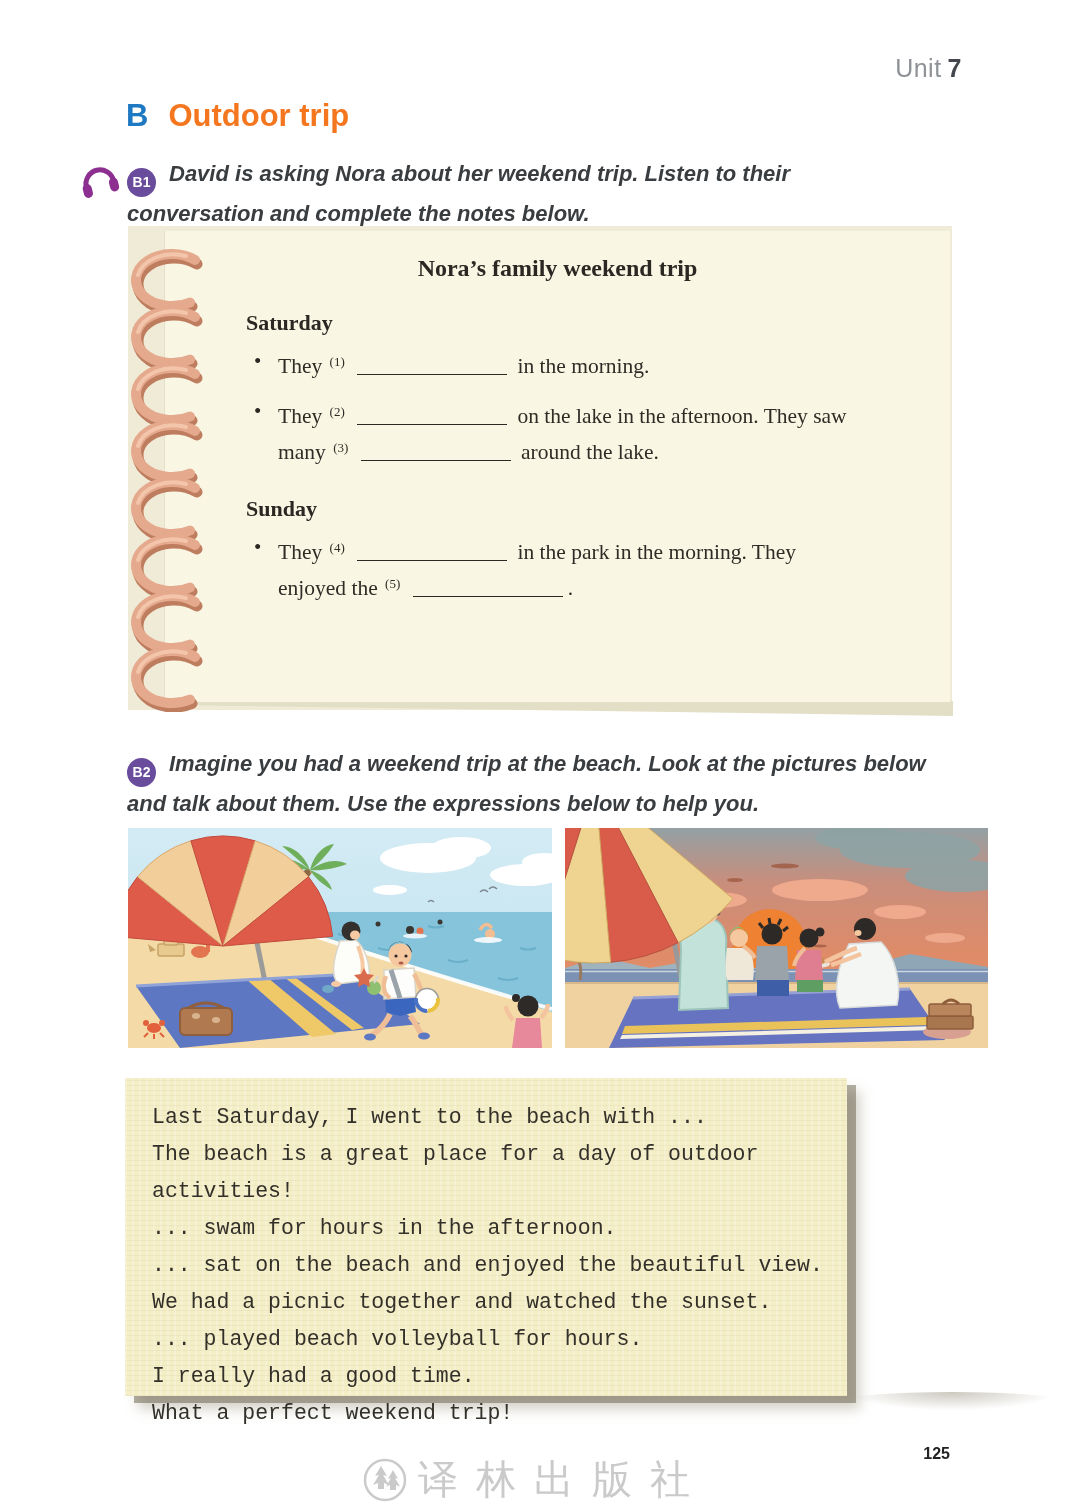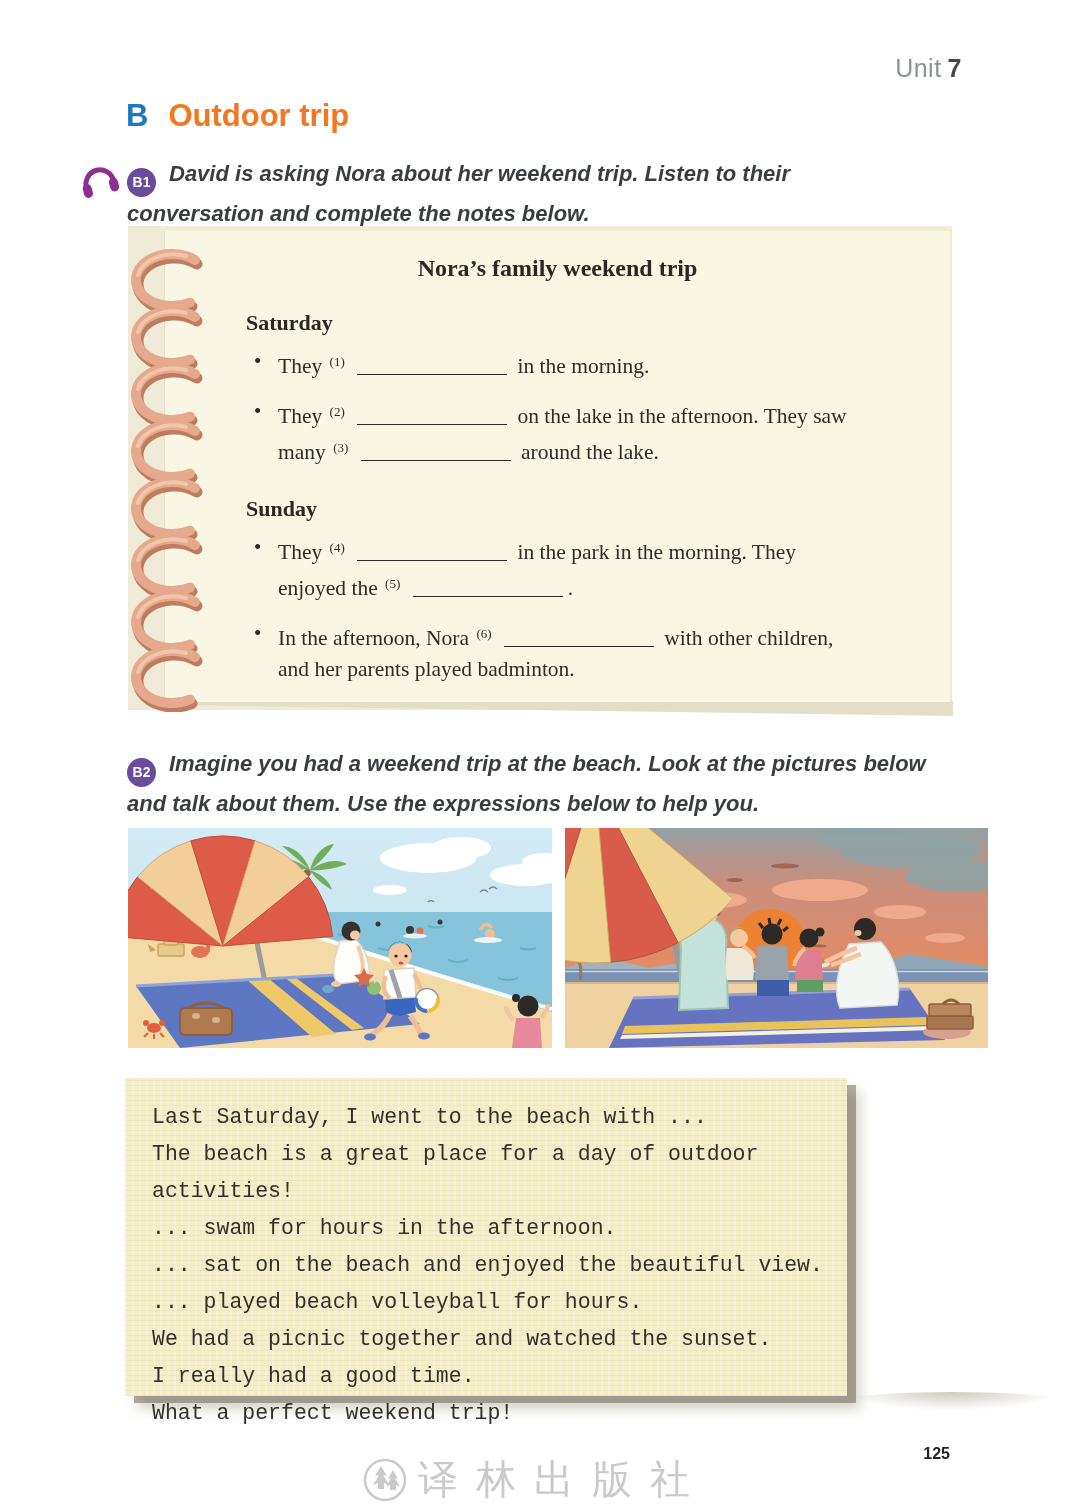--- a/index.html
+++ b/index.html
@@ -114,26 +114,20 @@
       <div class="day-label">Sunday</div>
       <ul class="notes-list">
         <li>
           <span>They</span>
           <sup class="num">(4)</sup>
           <span class="blank"></span>
           <span>in the park in the morning. They enjoyed the</span>
           <sup class="num">(5)</sup>
           <span class="blank"></span><span>.</span>
         </li>
-        <li>
-          <span>In the afternoon, Nora</span>
-          <sup class="num">(6)</sup>
-          <span class="blank"></span>
-          <span>with other children, and her parents played badminton.</span>
-        </li>
       </ul>
     </div>
   </div>
   <svg class="rings" viewBox="0 0 96 465">
     <defs>
       <g id="ring">
         <path d="M23,-20 A36,26 0 1 0 18,22.5" fill="none" stroke="#be7d5f" stroke-width="11" stroke-linecap="round" transform="translate(2,4)"></path>
         <path d="M23,-20 A36,26 0 1 0 18,22.5" fill="none" stroke="#e5a98d" stroke-width="10" stroke-linecap="round"></path>
         <path d="M14,-24 A36,26 0 0 0 -34,-5" fill="none" stroke="#f3c6ac" stroke-width="4" stroke-linecap="round"></path>
       </g>
@@ -395,22 +389,22 @@
         <path d="M30,-45 L-24.1,126.7 A180,180 0 0 1 -85.7,92.9 Z" fill="#d95c4b"></path>
       </g>
     </svg>
   </div>
 
   <div class="expr-box">
     <div class="expr-line">Last Saturday, I went to the beach with ...</div>
     <div class="expr-line">The beach is a great place for a day of outdoor activities!</div>
     <div class="expr-line">... swam for hours in the afternoon.</div>
     <div class="expr-line">... sat on the beach and enjoyed the beautiful view.</div>
+    <div class="expr-line">We had a picnic together and watched the sunset.</div>
     <div class="expr-line">... played beach volleyball for hours.</div>
-    <div class="expr-line">We had a picnic together and watched the sunset.</div>
     <div class="expr-line">I really had a good time.</div>
     <div class="expr-line">What a perfect weekend trip!</div>
   </div>
   <div class="crease"></div>
 
   <div class="page-num">125</div>
   <div class="watermark">
     <svg width="46" height="46" viewBox="0 0 46 46">
       <circle cx="23" cy="23" r="20" fill="none" stroke="#cacaca" stroke-width="2.5"></circle>
       <path d="M16,32 L16,26 L11,28 L17,18 L13,19 L19,9 L25,19 L21,18 L27,28 L22,26 L22,32 Z" fill="#cacaca"></path>

